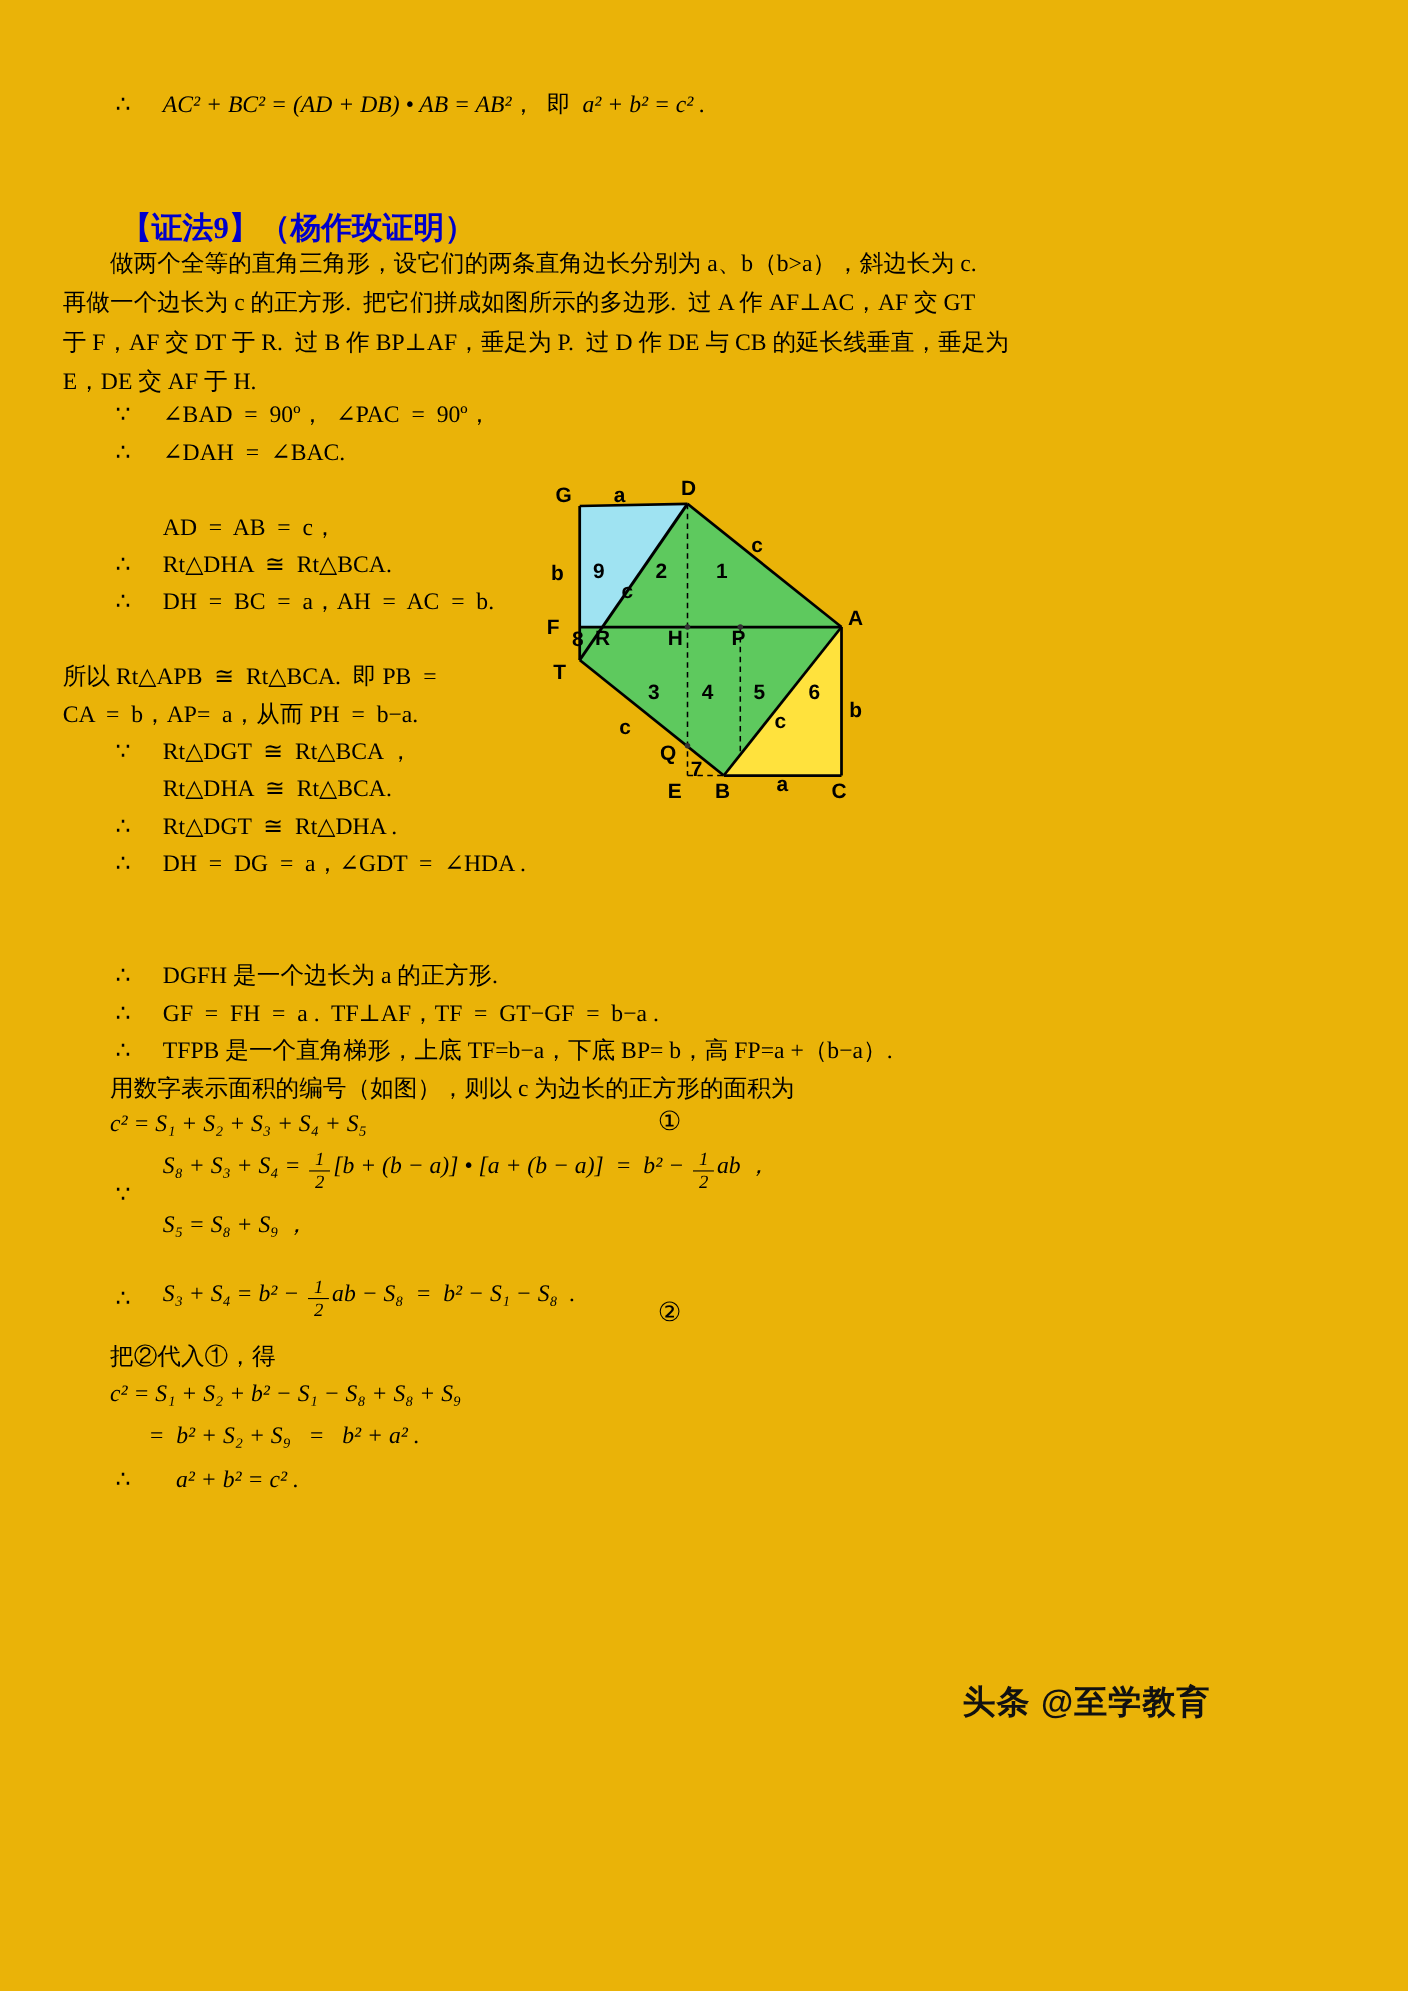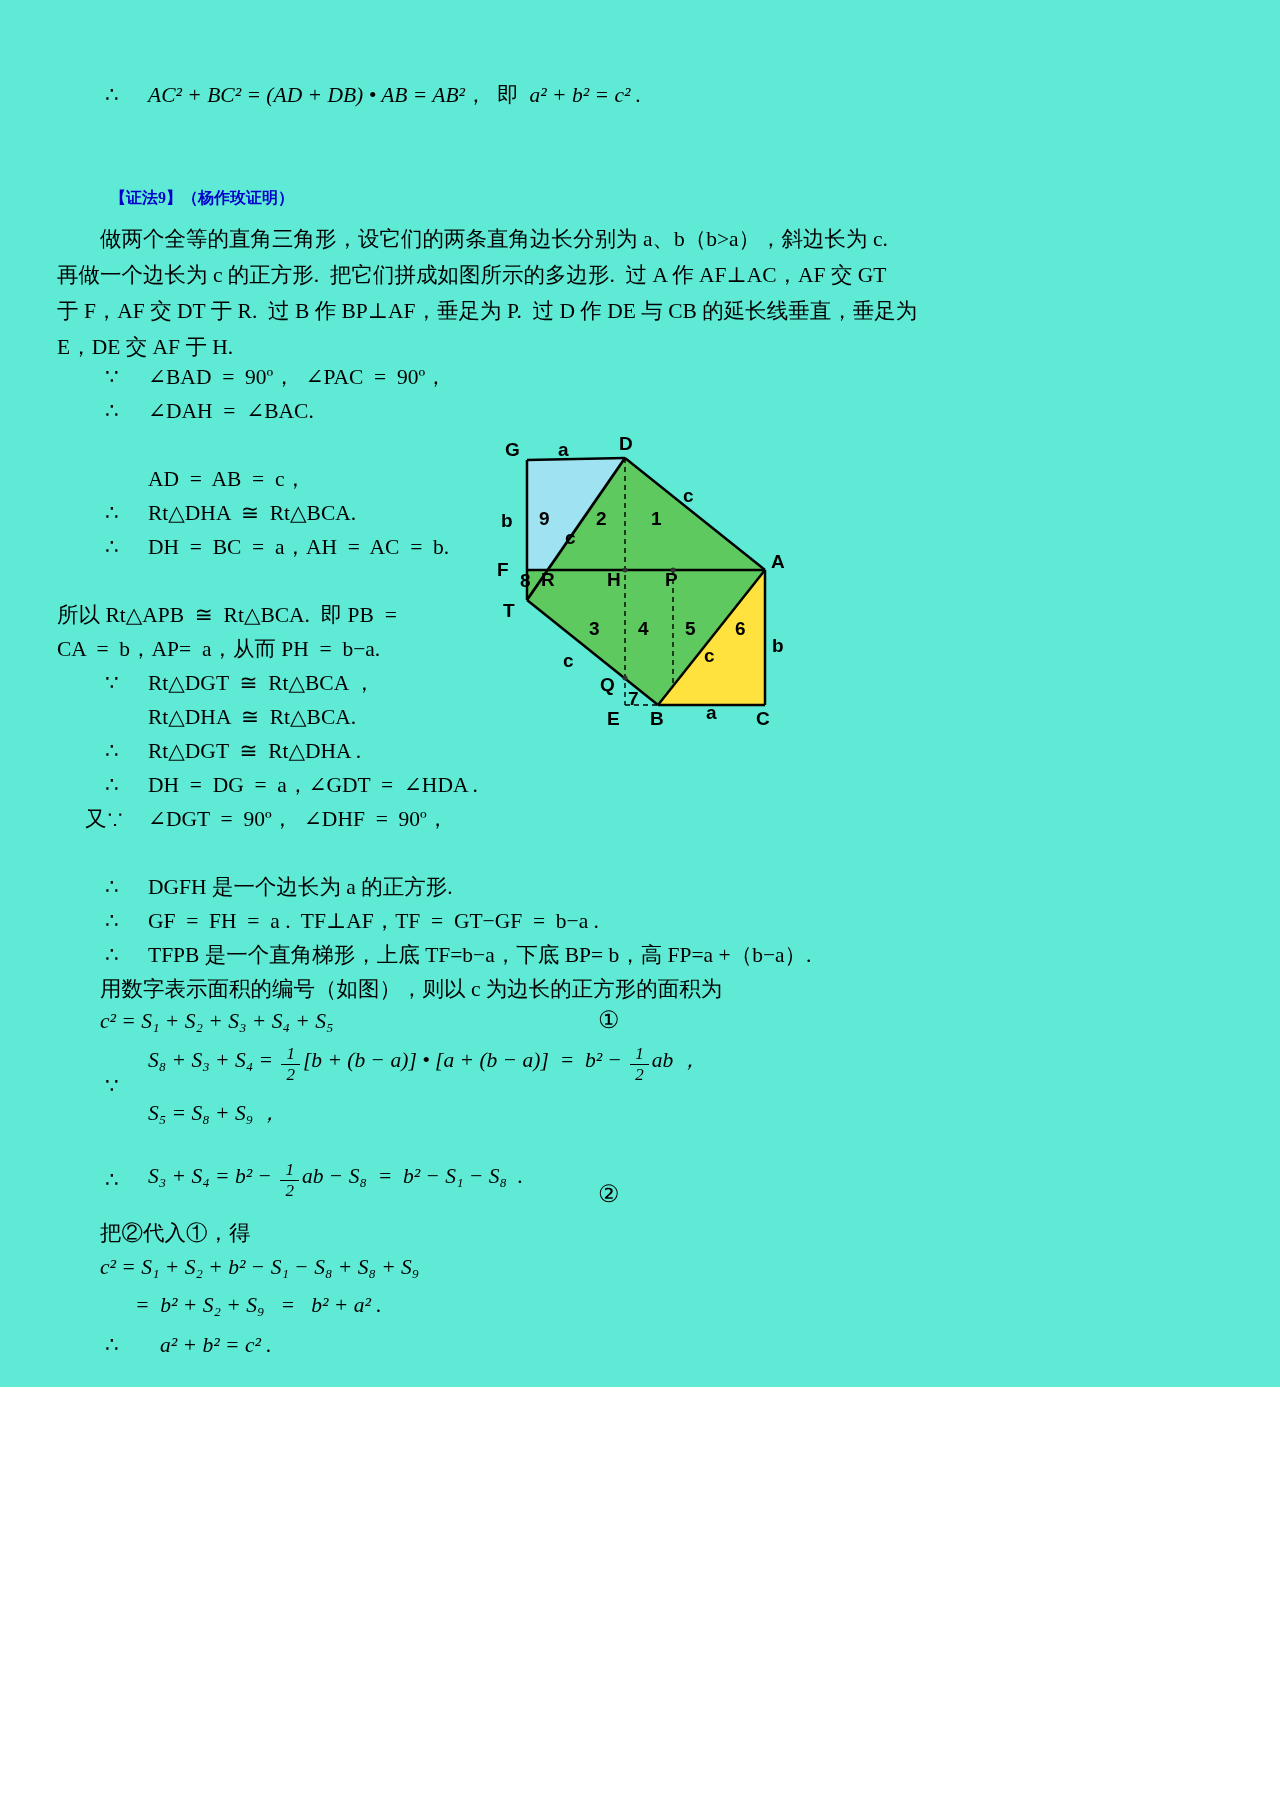--- a/index.html
+++ b/index.html
@@ -1,22 +1,22 @@
 <!DOCTYPE html>
 <html><head>
 <meta charset="utf-8">
 <style>
   * { box-sizing: border-box; }
   html,body { margin:0; padding:0; background:#ffffff; }
-  .page { position:relative; width:1280px; height:1387px; background:#5eead4;
+  .page { position:relative; width:1280px; height:1810px; background:#eab308;
           font-family:"Liberation Serif","DejaVu Serif",serif; color:#000; overflow:hidden; }
   .abs { position:absolute; }
   .t { font-size:21.5px; line-height:30px; white-space:pre; }
   .math { font-style:italic; }
-  .heading { font-size:16px; font-weight:bold; color:#0000cc; margin:0;
+  .heading { font-size:28px; font-weight:bold; color:#0000cc; margin:0;
              font-family:"Liberation Serif","DejaVu Serif",serif; white-space:pre; }
   .ssym { display:inline-block; white-space:pre; }
   .w43 { min-width:43px; }
   .w63 { min-width:63px; }
   .frac { display:inline-block; vertical-align:-0.75em; text-align:center; font-style:italic;
           font-size:17px; line-height:1.15; margin:0 3px; }
   .fn { display:block; border-bottom:1.5px solid #000; padding:0 5px; }
   .fd { display:block; }
   .tag { font-size:24px; line-height:24px; }
   .fblock { display:flex; align-items:center; }
@@ -44,21 +44,20 @@
   <div class="abs t" style="top:396px;left:105px"><span class="ssym w43">∴</span><span>∠DAH  =  ∠BAC.</span></div>
   <div class="abs t" style="top:464px;left:148px"><span>AD  =  AB  =  c，</span></div>
   <div class="abs t" style="top:498px;left:105px"><span class="ssym w43">∴</span><span>Rt△DHA  ≅  Rt△BCA.</span></div>
   <div class="abs t" style="top:532px;left:105px"><span class="ssym w43">∴</span><span>DH  =  BC  =  a，AH  =  AC  =  b.</span></div>
   <div class="abs t" style="top:600px;left:57px"><span>所以 Rt△APB  ≅  Rt△BCA.  即 PB  =</span></div>
   <div class="abs t" style="top:634px;left:57px"><span>CA  =  b，AP=  a，从而 PH  =  b−a.</span></div>
   <div class="abs t" style="top:668px;left:105px"><span class="ssym w43">∵</span><span>Rt△DGT  ≅  Rt△BCA ，</span></div>
   <div class="abs t" style="top:702px;left:148px"><span>Rt△DHA  ≅  Rt△BCA.</span></div>
   <div class="abs t" style="top:736px;left:105px"><span class="ssym w43">∴</span><span>Rt△DGT  ≅  Rt△DHA .</span></div>
   <div class="abs t" style="top:770px;left:105px"><span class="ssym w43">∴</span><span>DH  =  DG  =  a，∠GDT  =  ∠HDA .</span></div>
-  <div class="abs t" style="top:804px;left:85px"><span class="ssym w63">又∵</span><span>∠DGT  =  90º，  ∠DHF  =  90º，</span></div>
   <div class="abs t" style="top:872px;left:105px"><span class="ssym w43">∴</span><span>DGFH 是一个边长为 a 的正方形.</span></div>
   <div class="abs t" style="top:906px;left:105px"><span class="ssym w43">∴</span><span>GF  =  FH  =  a .  TF⊥AF，TF  =  GT−GF  =  b−a .</span></div>
   <div class="abs t" style="top:940px;left:105px"><span class="ssym w43">∴</span><span>TFPB 是一个直角梯形，上底 TF=b−a，下底 BP= b，高 FP=a +（b−a）.</span></div>
   <div class="abs t" style="top:974px;left:100px"><span>用数字表示面积的编号（如图），则以 c 为边长的正方形的面积为</span></div>
 
   <svg class="abs" style="top:432px;left:495px" width="300" height="300" viewBox="0 0 300 300">
 
     <polygon points="32,28 130,26 53,138 32,138" fill="#9fe3f2" stroke="none"></polygon>
     <polygon points="32,168 130,26 270,138 163,273" fill="#5ec95e" stroke="none"></polygon>
     <polygon points="32,138 53,138 32,168" fill="#5ec95e" stroke="none"></polygon>

